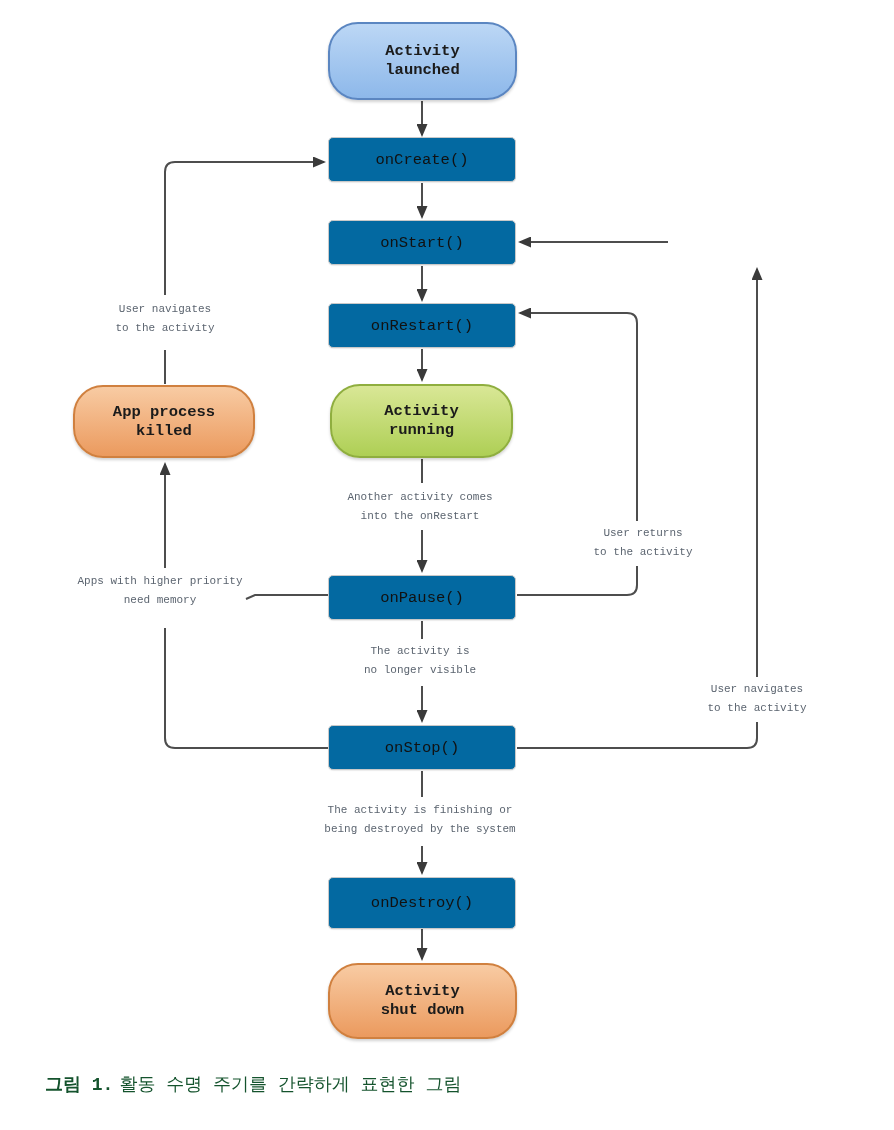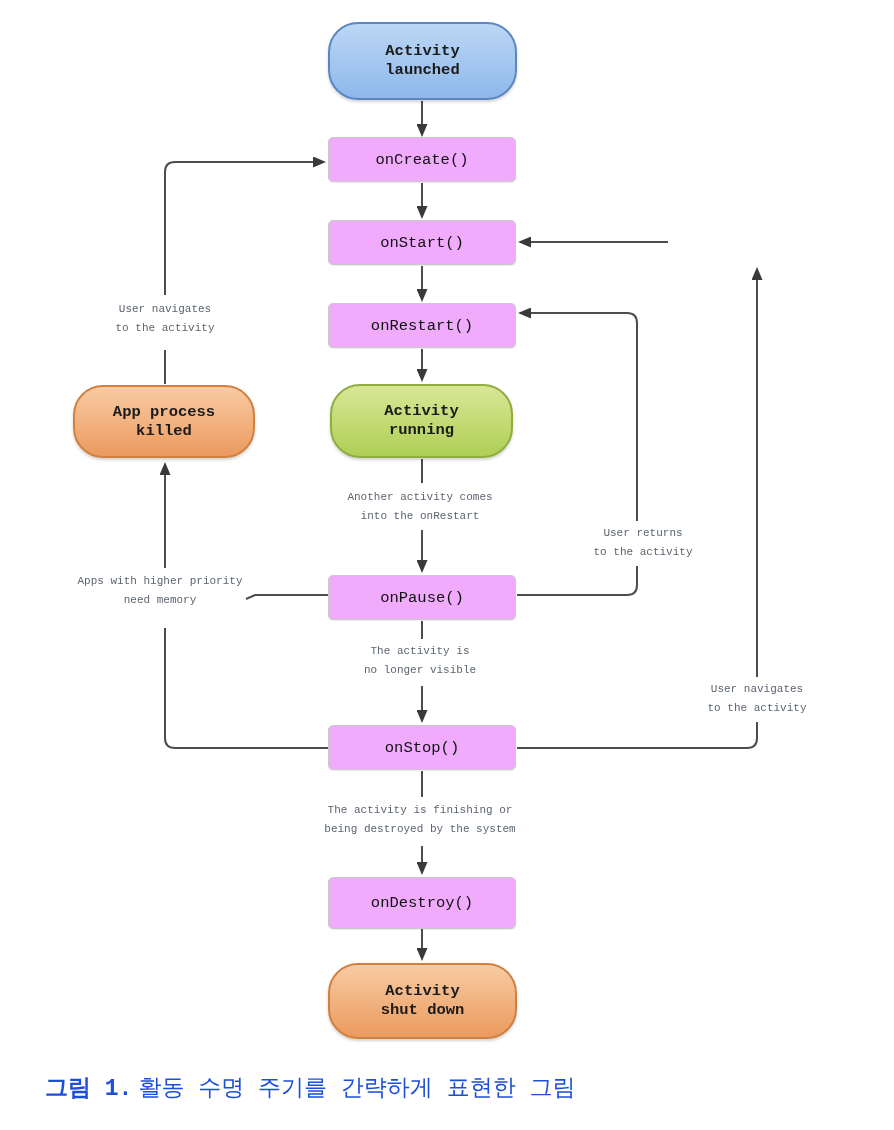--- a/index.html
+++ b/index.html
@@ -22,31 +22,31 @@
   }
   .pill.green{
     background:linear-gradient(#d9e796,#aecf55);
     border:2px solid #8fae3f;
   }
   .pill.orange{
     background:linear-gradient(#f8cba3,#eb9a5e);
     border:2px solid #d0803f;
   }
   .box{
-    background:#f0abfc;border:1.5px solid #c9c9c9;border-radius:5px;
+    background:#0369a1;border:1.5px solid #c9c9c9;border-radius:5px;
     font-size:15.5px;color:#111;box-shadow:0 1px 1px rgba(0,0,0,0.08);
   }
   .annotation{
     position:absolute;z-index:1;transform:translateX(-50%);
     text-align:center;white-space:pre-line;
     font-size:11px;line-height:19px;color:#5c6570;
   }
   #caption{
     position:absolute;left:45px;top:1072px;z-index:1;
-    font-size:23px;color:#1d4ed8;
+    font-size:18px;color:#14532d;
   }
   #caption .prefix{font-weight:bold;margin-right:6px;}
 </style>
 </head>
 <body>
 
 <div id="stage">
 
   <svg id="connectors" width="894" height="1130" viewBox="0 0 894 1130">
     <defs>

